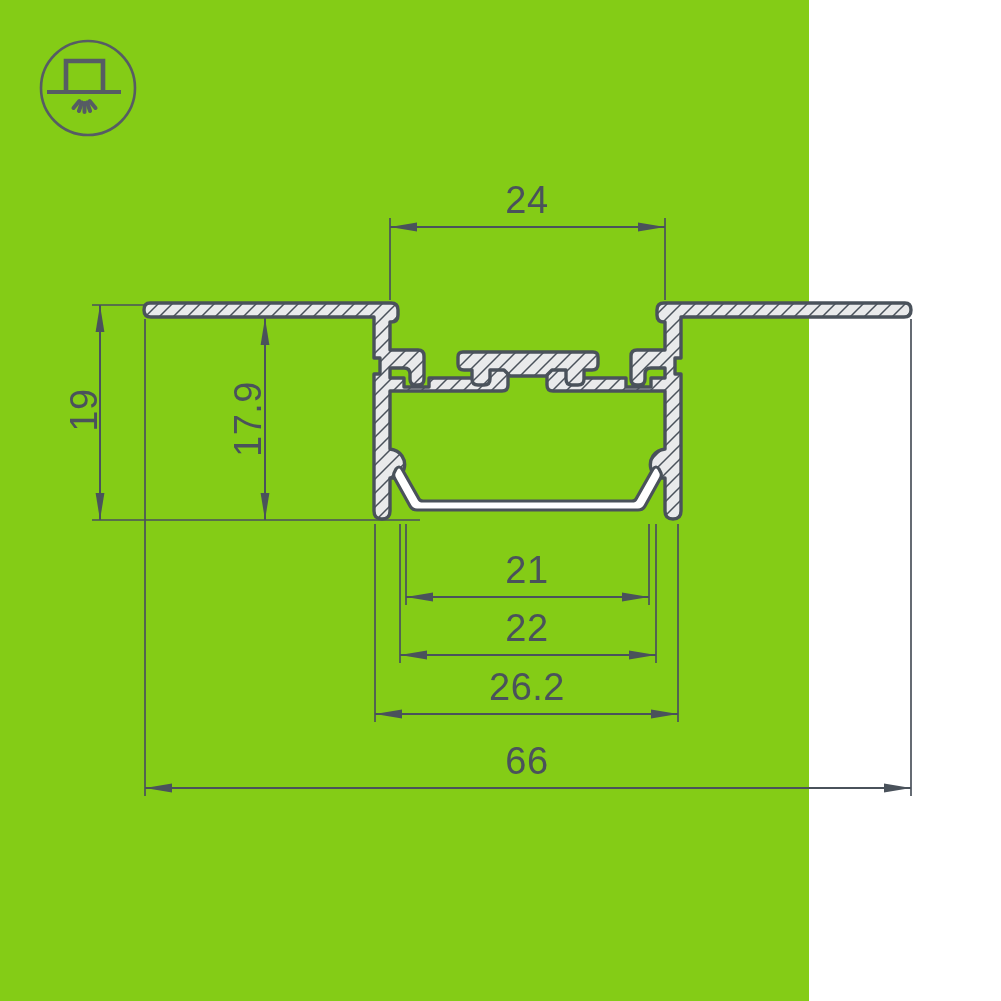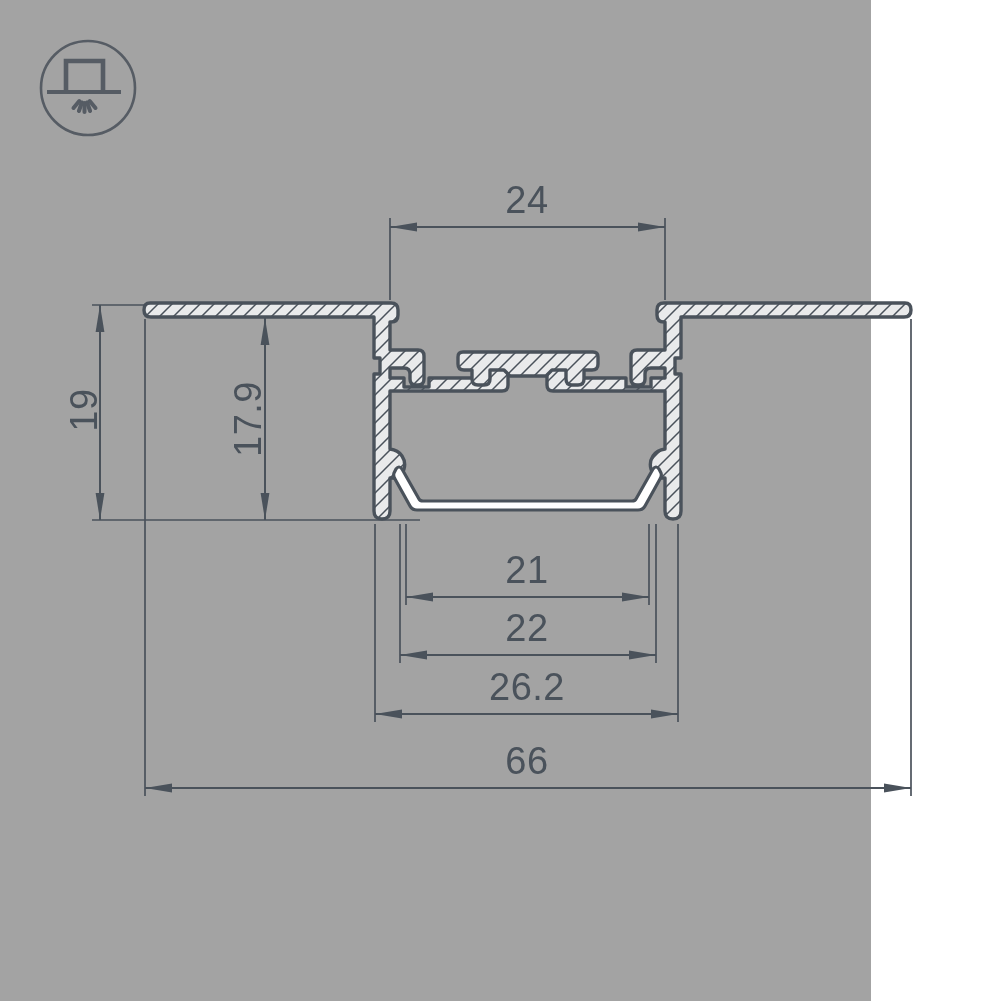--- a/index.html
+++ b/index.html
@@ -5,23 +5,23 @@
   html, body {
     margin: 0;
     padding: 0;
     width: 1001px;
     height: 1001px;
     background: #ffffff;
     overflow: hidden;
   }
   .stage {
     position: relative;
-    width: 871px;
+    width: 809px;
     height: 1001px;
-    background: #a3a3a3;
+    background: #84cc16;
   }
   svg { display: block; }
   .profile-stroke {
     stroke: #4a525b;
     stroke-width: 3.4;
     stroke-linejoin: round;
     stroke-linecap: round;
   }
   .diffuser-shape {
     fill: #ffffff;

